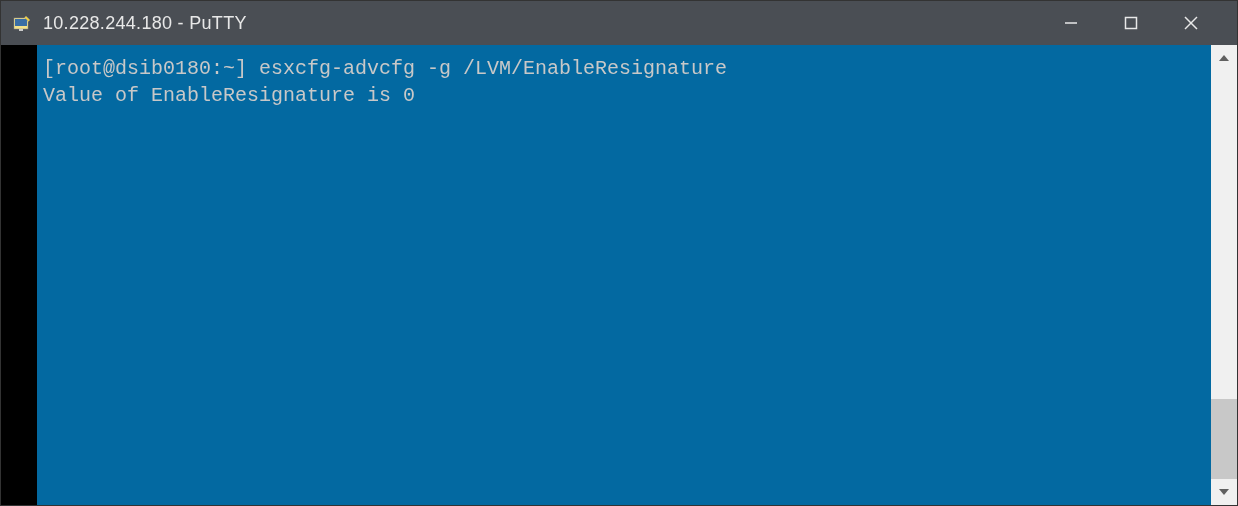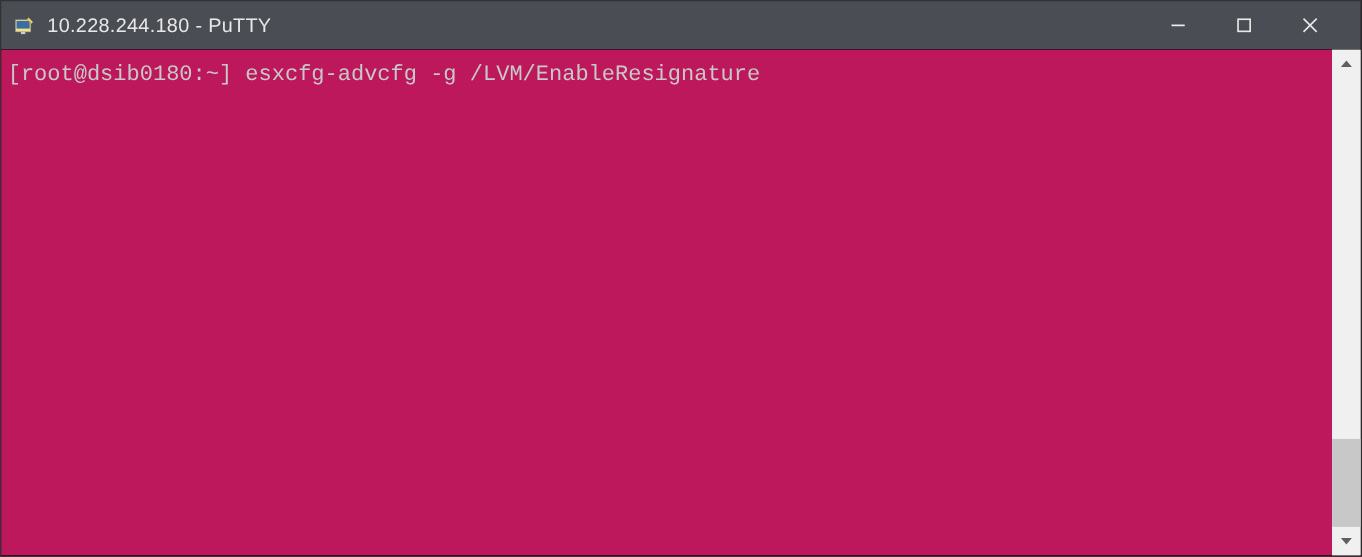--- a/index.html
+++ b/index.html
@@ -59,28 +59,29 @@
       cursor: pointer;
     }
     .content-area {
       flex: 1;
       display: flex;
       background: #000;
       overflow: hidden;
     }
     .terminal {
       flex: 1;
-      background: #be185d;
+      background: #0369a1;
       color: #c8c8c8;
       font-family: "Consolas", "Courier New", monospace;
       font-size: 20px;
       line-height: 1.35;
       padding: 10px 12px 10px 6px;
       white-space: pre;
       overflow: hidden;
+      margin-left: 36px;
     }
     .terminal-line {
       display: block;
     }
     .scrollbar {
       width: 26px;
       background: #f0f0f0;
       display: flex;
       flex-direction: column;
       flex-shrink: 0;
@@ -156,21 +157,21 @@
       </div>
       <div class="titlebar-btn close">
         <svg width="14" height="14" viewBox="0 0 14 14">
           <line x1="1" y1="1" x2="13" y2="13" stroke="#e8e8e8" stroke-width="1.5"></line>
           <line x1="13" y1="1" x2="1" y2="13" stroke="#e8e8e8" stroke-width="1.5"></line>
         </svg>
       </div>
     </div>
   </div>
   <div class="content-area">
-    <div class="terminal"><span class="terminal-line">[root@dsib0180:~] esxcfg-advcfg -g /LVM/EnableResignature</span></div>
+    <div class="terminal"><span class="terminal-line">[root@dsib0180:~] esxcfg-advcfg -g /LVM/EnableResignature</span><span class="terminal-line">Value of EnableResignature is 0</span></div>
     <div class="scrollbar">
       <div class="scrollbar-btn">
         <div class="arrow-up"></div>
       </div>
       <div class="scrollbar-track">
         <div class="scrollbar-thumb"></div>
       </div>
       <div class="scrollbar-btn">
         <div class="arrow-down"></div>
       </div>

